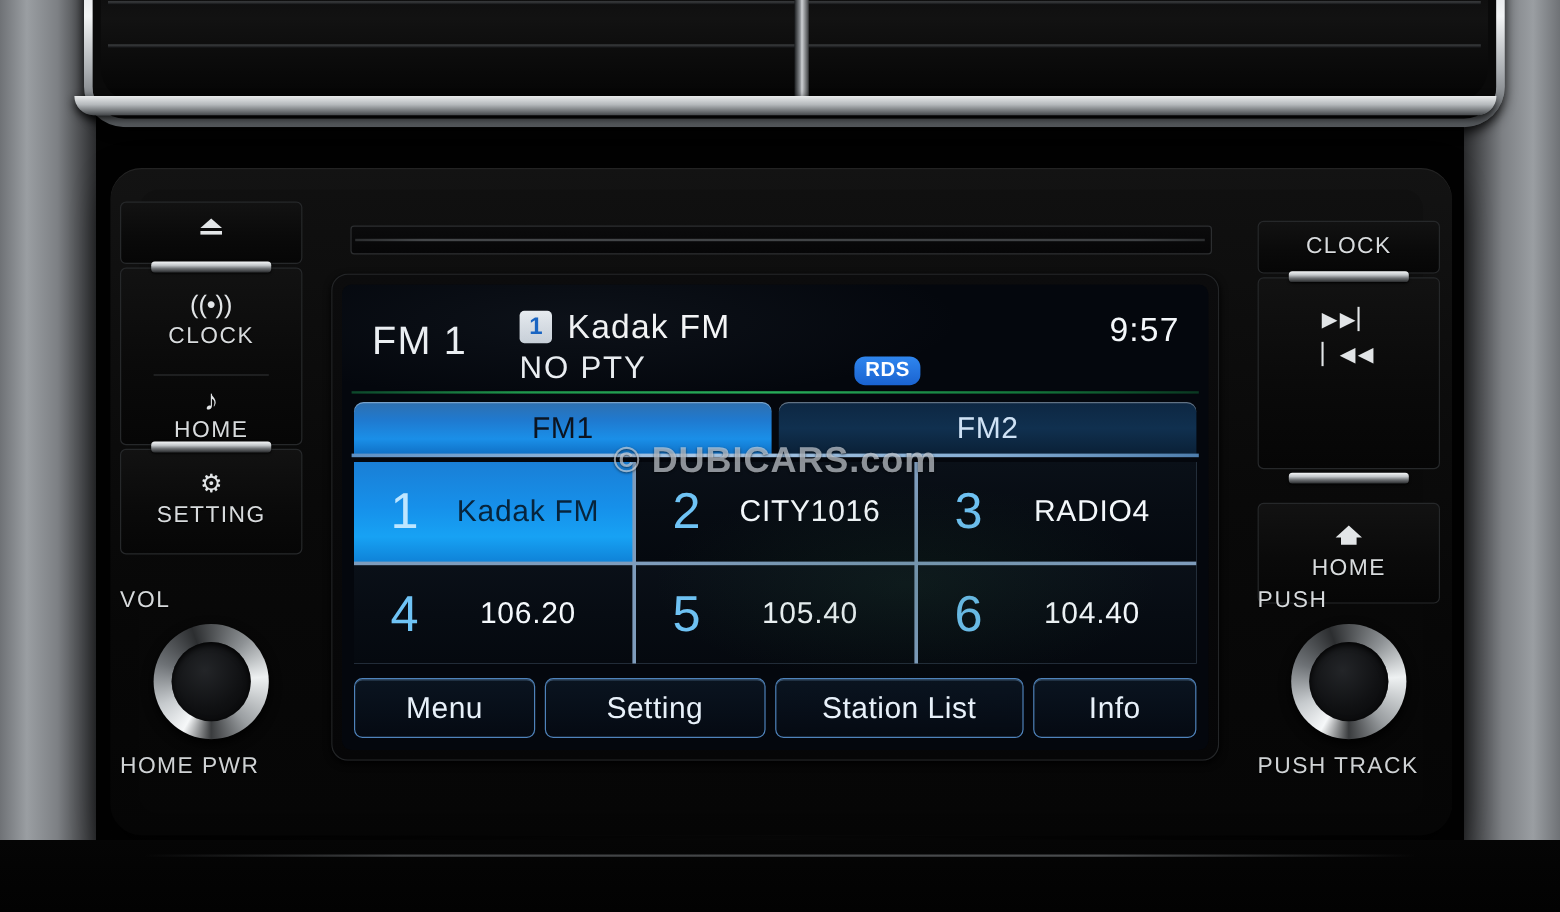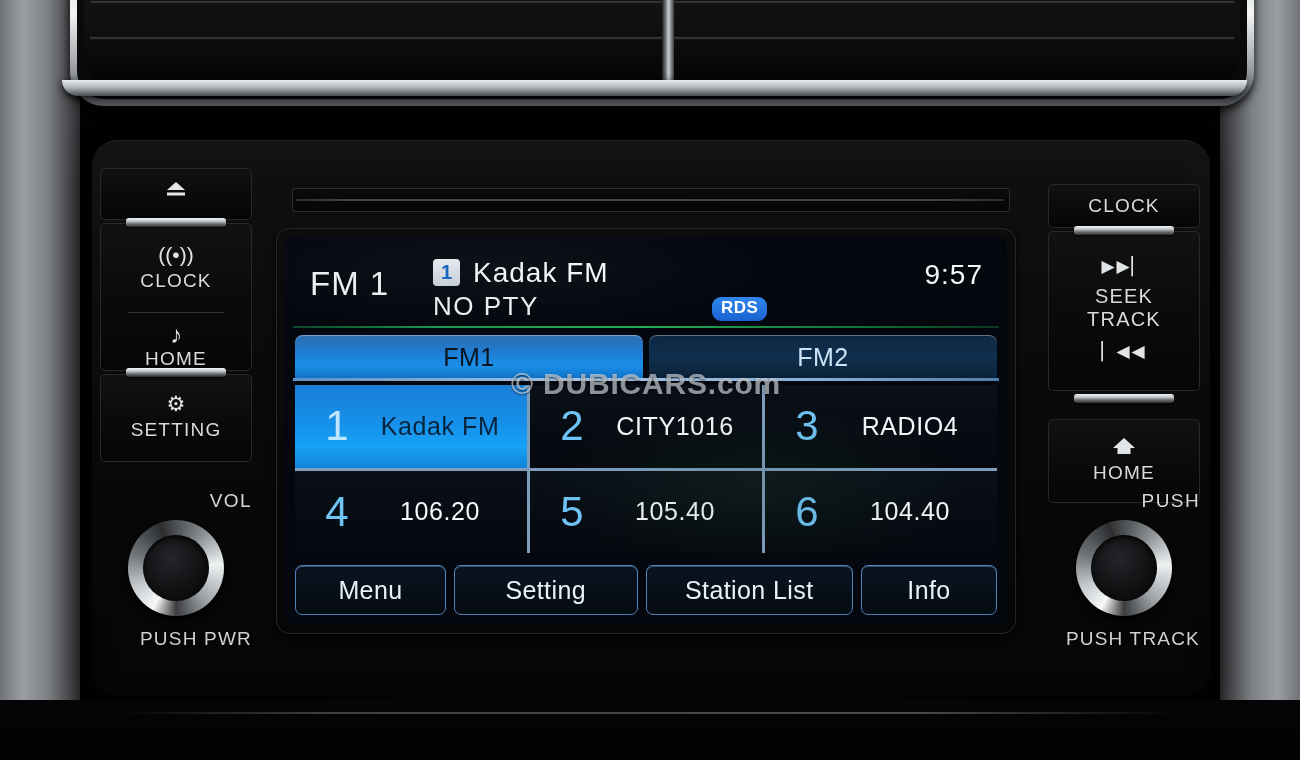--- a/index.html
+++ b/index.html
@@ -199,21 +199,21 @@
   .key-seek .seek-bot { font-size: 17px; letter-spacing: 2px; margin-top: 12px; }
   .key-seek .seek-words { margin-top: 10px; }
   .key-seek .seek-words .lbl { font-size: 20px; line-height: 23px; }
   .key-clock { height: 44px; padding-top: 10px; }
   .key-home { height: 84px; padding-top: 16px; margin-top: 28px; }
 
   
   .knob-zone {
     position: absolute;
     width: 152px;
-    text-align: right;
+    text-align: left;
   }
   .knob-zone.left  { left: 100px; top: 490px; }
   .knob-zone.right { left: 1048px; top: 490px; }
   .knob-cap {
     font-size: 19px;
     letter-spacing: 1.4px;
     color: #d6d9db;
     text-shadow: 0 1px 1px #000;
   }
   .knob {
@@ -516,36 +516,32 @@
 
     <div class="hw-key key-setting">
       <span class="glyph icon-gear">⚙</span>
       <span class="lbl">SETTING</span>
     </div>
   </div>
 
   <div class="knob-zone left">
     <div class="knob-cap">VOL</div>
     <div class="knob"></div>
-    <div class="knob-sub">PUSH PWR</div>
+    <div class="knob-sub">HOME PWR</div>
   </div>
 
   <div class="btn-col right">
 
     <div class="hw-key key-clock">
       <span class="lbl">CLOCK</span>
     </div>
     <div class="chrome-bar" style="top:42px;"></div>
 
     <div class="hw-key key-seek">
       <span class="glyph seek-top">▶▶▏</span>
-      <div class="seek-words">
-        <span class="lbl">SEEK</span>
-        <span class="lbl">TRACK</span>
-      </div>
       <span class="glyph seek-bot">▏◀◀</span>
     </div>
     <div class="chrome-bar" style="top:210px;"></div>
 
     <div class="hw-key key-home">
       <span class="glyph icon-home">
         <svg viewBox="0 0 24 20" width="24" height="20" aria-hidden="true">
           <polygon points="12,2 23,12 18.5,12 18.5,18 5.5,18 5.5,12 1,12" fill="#e2e5e7"></polygon>
         </svg>
       </span>

